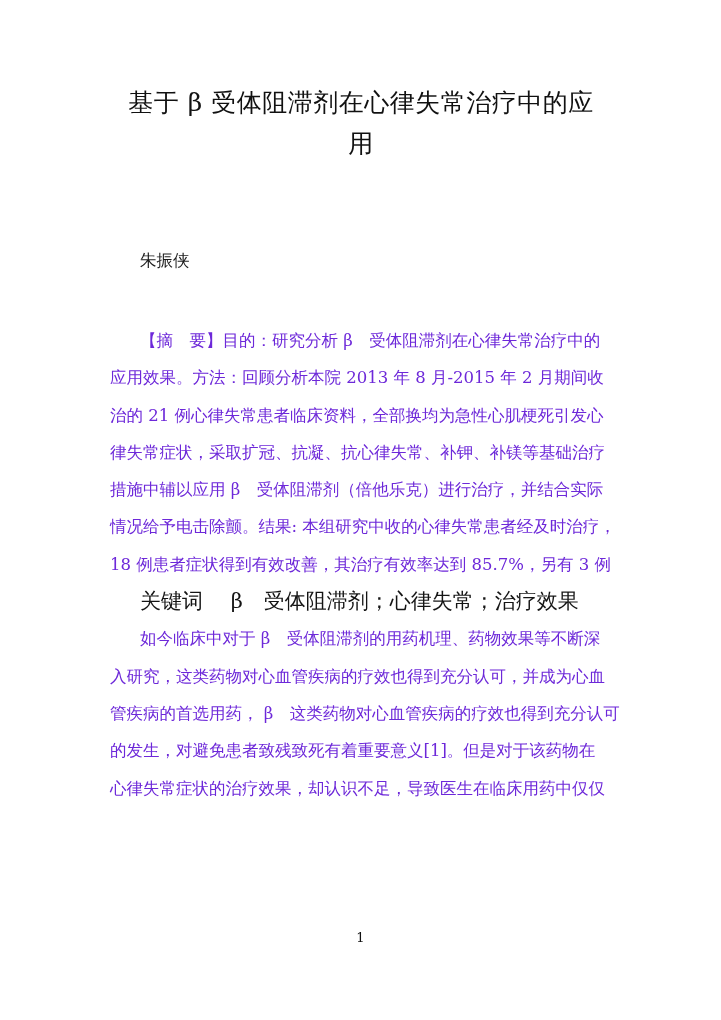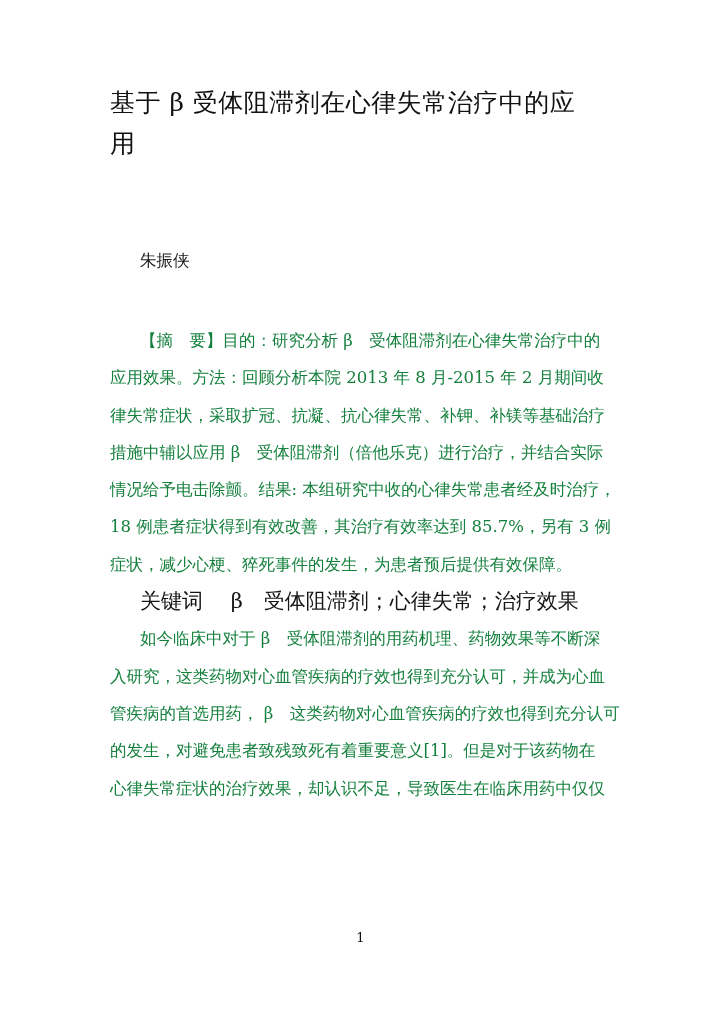--- a/index.html
+++ b/index.html
@@ -24,20 +24,21 @@
     height: 1020px;
     background: #ffffff;
   }
 
   
   .doc-title {
     position: absolute;
     left: 110px;
     top: 82px;
     width: 502px;
+    text-align: center;
     font-size: 25px;
     line-height: 41px;
     letter-spacing: 0.5px;
     font-weight: normal;
     margin: 0;
     color: #111111;
   }
 
   
   .byline-block {
@@ -57,21 +58,21 @@
   
   .body-block {
     position: absolute;
     left: 110px;
     top: 322px;
     width: 504px;
   }
   .body-line {
     font-size: 16.5px;
     line-height: 37.3px;
-    color: #15803d;
+    color: #6d28d9;
     white-space: nowrap;
     text-align: justify;
   }
   .body-line.indent {
     text-indent: 30px;
   }
 
   
   .kw-line {
     font-size: 21px;
@@ -103,25 +104,25 @@
   </h1>
 
   <div class="byline-block">
     <div class="byline-line">朱振侠</div>
   </div>
 
   <div class="body-block">
 
     <div class="body-line indent">【摘　要】目的：研究分析 β　受体阻滞剂在心律失常治疗中的</div>
     <div class="body-line">应用效果。方法：回顾分析本院 2013 年 8 月-2015 年 2 月期间收</div>
+    <div class="body-line">治的 21 例心律失常患者临床资料，全部换均为急性心肌梗死引发心</div>
     <div class="body-line">律失常症状，采取扩冠、抗凝、抗心律失常、补钾、补镁等基础治疗</div>
     <div class="body-line">措施中辅以应用 β　受体阻滞剂（倍他乐克）进行治疗，并结合实际</div>
     <div class="body-line">情况给予电击除颤。结果: 本组研究中收的心律失常患者经及时治疗，</div>
     <div class="body-line">18 例患者症状得到有效改善，其治疗有效率达到 85.7%，另有 3 例</div>
-    <div class="body-line">症状，减少心梗、猝死事件的发生，为患者预后提供有效保障。</div>
 
     <div class="kw-line">关键词　 β　受体阻滞剂；心律失常；治疗效果</div>
 
     <div class="body-line indent">如今临床中对于 β　受体阻滞剂的用药机理、药物效果等不断深</div>
     <div class="body-line">入研究，这类药物对心血管疾病的疗效也得到充分认可，并成为心血</div>
     <div class="body-line">管疾病的首选用药， β　这类药物对心血管疾病的疗效也得到充分认可</div>
     <div class="body-line">的发生，对避免患者致残致死有着重要意义[1]。但是对于该药物在</div>
     <div class="body-line">心律失常症状的治疗效果，却认识不足，导致医生在临床用药中仅仅</div>
 
   </div>

